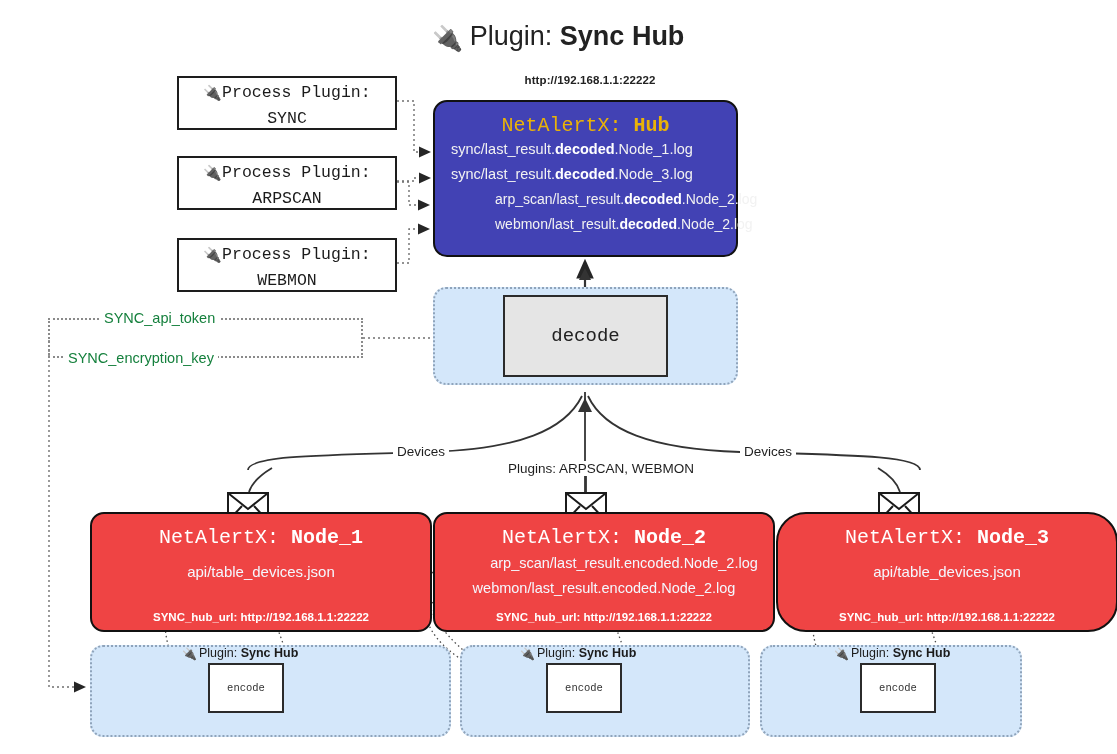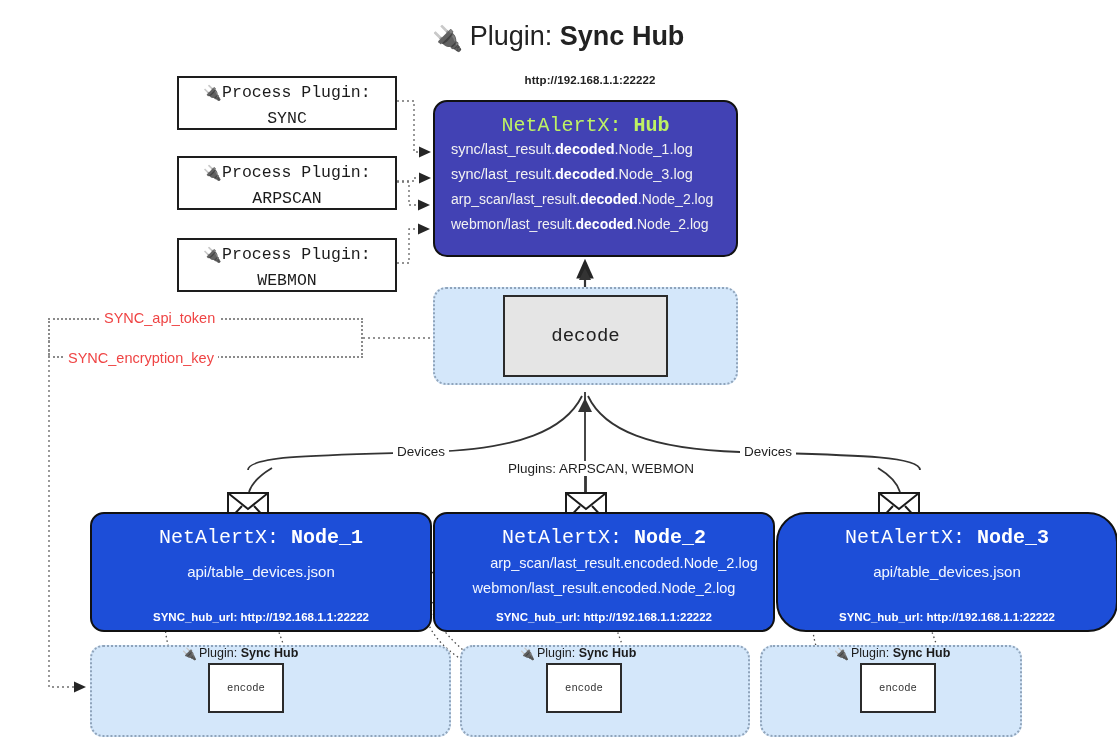--- a/index.html
+++ b/index.html
@@ -40,68 +40,68 @@
     position:absolute;left:445px;top:74px;width:290px;text-align:center;
     font-size:11.5px;font-weight:bold;color:#222;letter-spacing:.1px;
   }
   #hub{
     position:absolute;left:433px;top:100px;width:305px;height:157px;
     background:#4242b4;border:2.5px solid #111;border-radius:14px;
     box-sizing:border-box;
   }
   #hub .hub-title{
     font-family:"Liberation Mono", monospace;
-    font-size:20px;color:#bef264;text-align:center;margin-top:12px;white-space:nowrap;
+    font-size:20px;color:#eab308;text-align:center;margin-top:12px;white-space:nowrap;
   }
   #hub .hub-title b{font-weight:bold;}
   #hub .hub-line{
     color:#f2f2f2;font-size:14.5px;line-height:25px;white-space:nowrap;
     padding-left:16px;
   }
   #hub .hub-line b{font-weight:bold;color:#ffffff;}
-  #hub .tight{font-size:14px;}
+  #hub .tight{font-size:14px;margin-left:44px;}
 
   
   #decode-zone{
     position:absolute;left:433px;top:287px;width:305px;height:98px;
     background:#d4e7fa;border:2px dotted #8fa4bb;border-radius:13px;
     box-sizing:border-box;
   }
   #decode-box{
     position:absolute;left:503px;top:295px;width:165px;height:82px;
     background:#e5e5e5;border:2.5px solid #2b2b2b;box-sizing:border-box;
     font-family:"Liberation Mono", monospace;font-size:19px;color:#222;
     display:flex;align-items:center;justify-content:center;
   }
 
   
   #key-box{
     position:absolute;left:48px;top:318px;width:315px;height:40px;
     border:2px dotted #8a8a8a;box-sizing:border-box;
   }
   .key-label{
-    position:absolute;background:#ffffff;font-size:14.5px;color:#ef4444;
+    position:absolute;background:#ffffff;font-size:14.5px;color:#15803d;
     padding:0 4px;white-space:nowrap;
   }
   #key-api{left:100px;top:310px;}
   #key-enc{left:64px;top:350px;}
 
   
   .edge-label{
     position:absolute;background:#ffffff;font-size:13.5px;color:#1f1f1f;
     padding:0 4px;white-space:nowrap;
   }
   #lbl-dev-left{left:393px;top:444px;}
   #lbl-dev-right{left:740px;top:444px;}
   #lbl-plugins{left:504px;top:461px;}
 
   
   .node{
     position:absolute;width:342px;height:120px;
-    background:#1d4ed8;border:2.5px solid #111;border-radius:14px;
+    background:#ef4444;border:2.5px solid #111;border-radius:14px;
     box-sizing:border-box;text-align:center;
   }
   .node .node-title{
     font-family:"Liberation Mono", monospace;
     font-size:20px;color:#ffffff;margin-top:12px;white-space:nowrap;
   }
   .node .node-title b{font-weight:bold;}
   .node .node-line{
     color:#f4f8ff;font-size:15px;line-height:25px;white-space:nowrap;
   }

